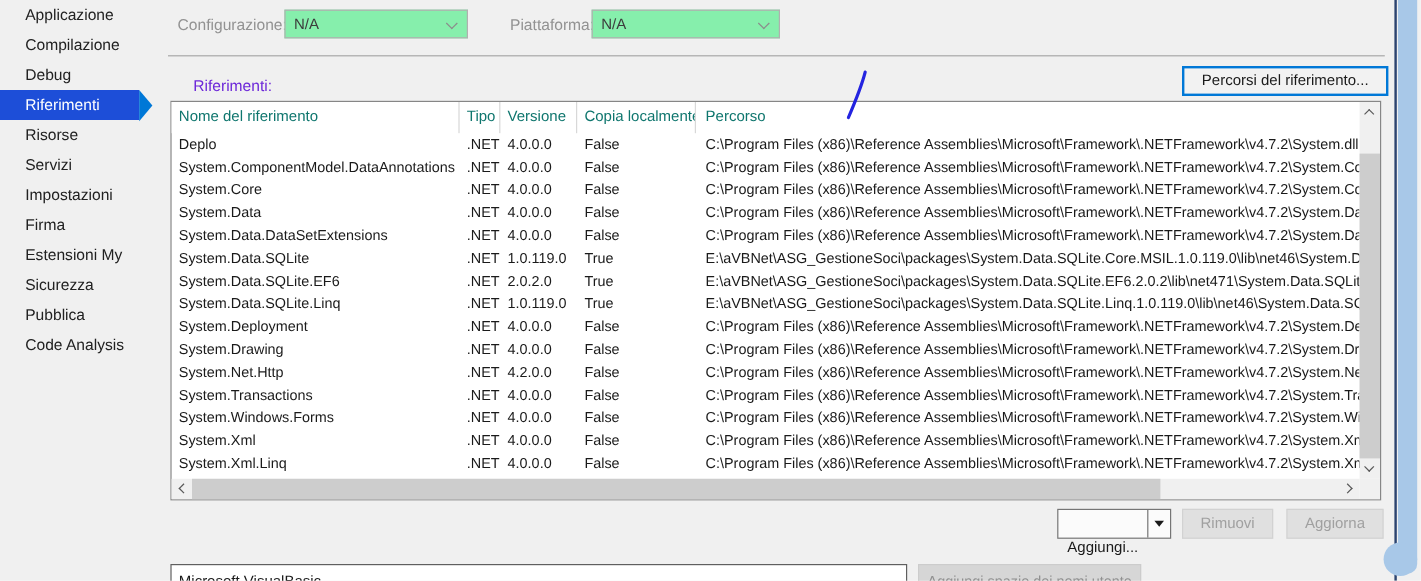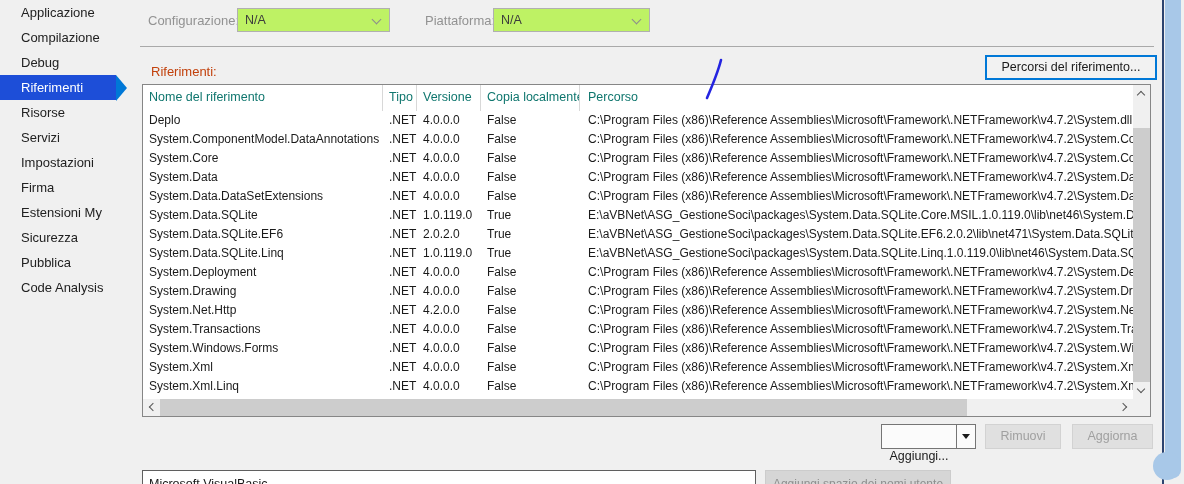--- a/index.html
+++ b/index.html
@@ -17,31 +17,31 @@
   }
   .side-item.selected { background:#1d4ed8; color:#ffffff; }
   .side-item.selected::after {
     content:""; position:absolute; left:116px; top:50%; margin-top:-13px;
     border-top:13px solid transparent; border-bottom:13px solid transparent;
     border-left:11px solid #0078d7;
   }
   
   .dis-label { position:absolute; font-size:13px; color:#929292; }
   .combo {
-    position:absolute; height:24px; background:#bef264; border:1px solid #b0b0b0;
+    position:absolute; height:24px; background:#86efac; border:1px solid #b0b0b0;
     font-size:12.5px; color:#3c3c3c; line-height:22px; padding-left:7px;
   }
   .combo .chev-dn {
     position:absolute; right:9px; top:7px; width:7px; height:7px;
     border-right:1.5px solid #8c8c8c; border-bottom:1.5px solid #8c8c8c;
     transform:rotate(45deg);
   }
   .separator { position:absolute; left:140px; top:46px; width:1014px; height:1px; background:#a9a9a9; }
   
-  .refs-label { position:absolute; left:151px; top:64px; font-size:13px; color:#c2410c; }
+  .refs-label { position:absolute; left:161px; top:64px; font-size:13px; color:#6d28d9; }
   .btn-paths {
     position:absolute; left:985px; top:55px; width:172px; height:25px;
     background:#f2f2f2; border:2px solid #0078d7; font-size:12.5px;
     text-align:center; line-height:21px; color:#1a1a1a; cursor:default;
   }
   .reftable {
     position:absolute; left:142px; top:84px; width:1009px; height:333px;
     background:#ffffff; border:1px solid #868686;
   }
   .thead { position:absolute; left:0; top:0; right:17px; height:26px; display:flex; background:#fff; }

